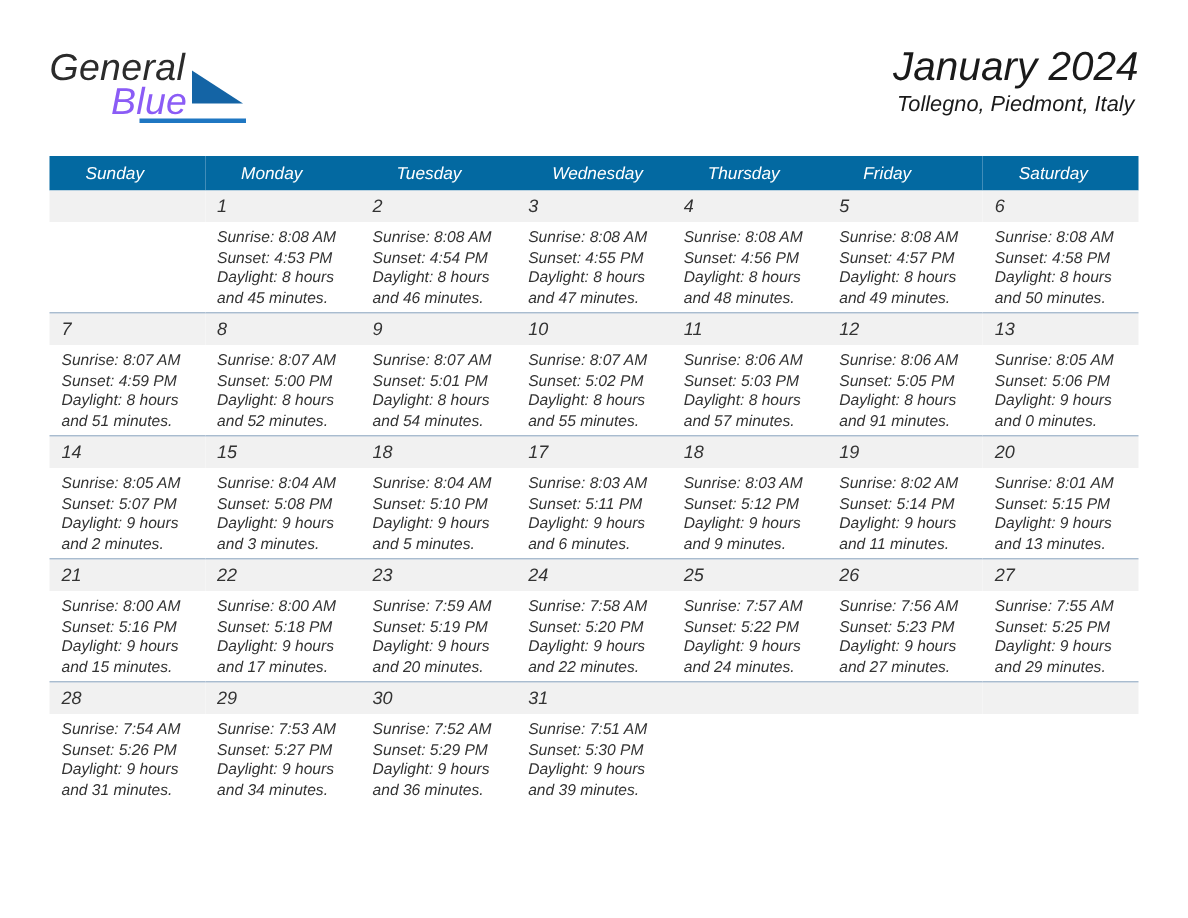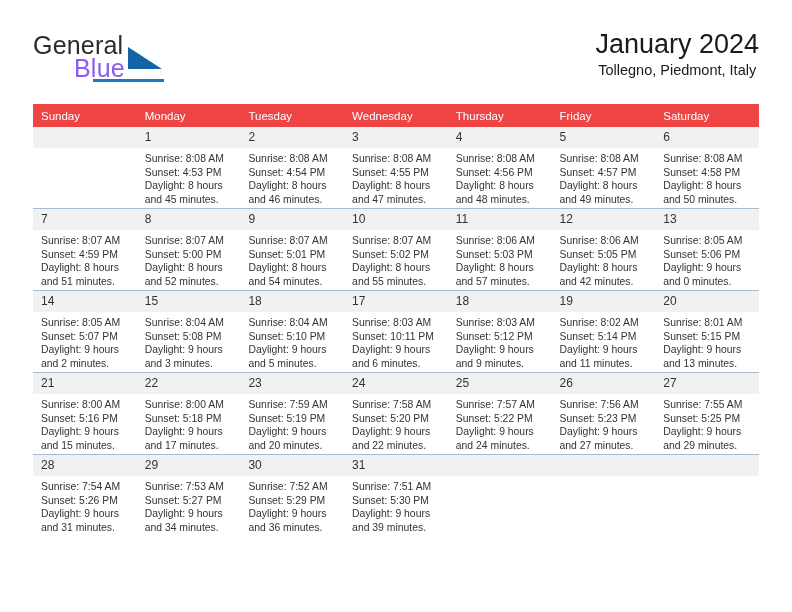--- a/index.html
+++ b/index.html
@@ -12,20 +12,21 @@
     height: 612px;
     font-family: "Liberation Sans", sans-serif;
     color: #000000;
     overflow: hidden;
   }
   .page {
     position: relative;
     width: 792px;
     height: 605px;
     box-sizing: border-box;
+    font-style: italic;
   }
 
   
   .header {
     position: absolute;
     left: 33px;
     top: 28px;
     right: 33px;
     height: 70px;
   }
@@ -96,26 +97,26 @@
   
   .calendar {
     position: absolute;
     left: 33px;
     top: 104px;
     width: 726px;
     border-collapse: collapse;
     table-layout: fixed;
   }
   .calendar th {
-    background: #ef4444;
+    background: #0369a1;
     color: #ffffff;
     font-size: 11.5px;
     font-weight: normal;
     text-align: left;
-    padding: 5px 0 5px 8px;
+    padding: 5px 0 5px 24px;
     height: 13px;
     border: none;
   }
   .calendar td {
     width: 103.71px;
     vertical-align: top;
     padding: 0;
     border-top: 1px solid #b9c7d6;
     border-bottom: none;
     border-left: none;
@@ -289,21 +290,21 @@
               <div>Daylight: 8 hours</div>
               <div>and 57 minutes.</div>
             </div>
           </td>
           <td>
             <span class="daynum">12</span>
             <div class="cell-lines">
               <div>Sunrise: 8:06 AM</div>
               <div>Sunset: 5:05 PM</div>
               <div>Daylight: 8 hours</div>
-              <div>and 42 minutes.</div>
+              <div>and 91 minutes.</div>
             </div>
           </td>
           <td>
             <span class="daynum">13</span>
             <div class="cell-lines">
               <div>Sunrise: 8:05 AM</div>
               <div>Sunset: 5:06 PM</div>
               <div>Daylight: 9 hours</div>
               <div>and 0 minutes.</div>
             </div>
@@ -334,21 +335,21 @@
               <div>Sunrise: 8:04 AM</div>
               <div>Sunset: 5:10 PM</div>
               <div>Daylight: 9 hours</div>
               <div>and 5 minutes.</div>
             </div>
           </td>
           <td>
             <span class="daynum">17</span>
             <div class="cell-lines">
               <div>Sunrise: 8:03 AM</div>
-              <div>Sunset: 10:11 PM</div>
+              <div>Sunset: 5:11 PM</div>
               <div>Daylight: 9 hours</div>
               <div>and 6 minutes.</div>
             </div>
           </td>
           <td>
             <span class="daynum">18</span>
             <div class="cell-lines">
               <div>Sunrise: 8:03 AM</div>
               <div>Sunset: 5:12 PM</div>
               <div>Daylight: 9 hours</div>

